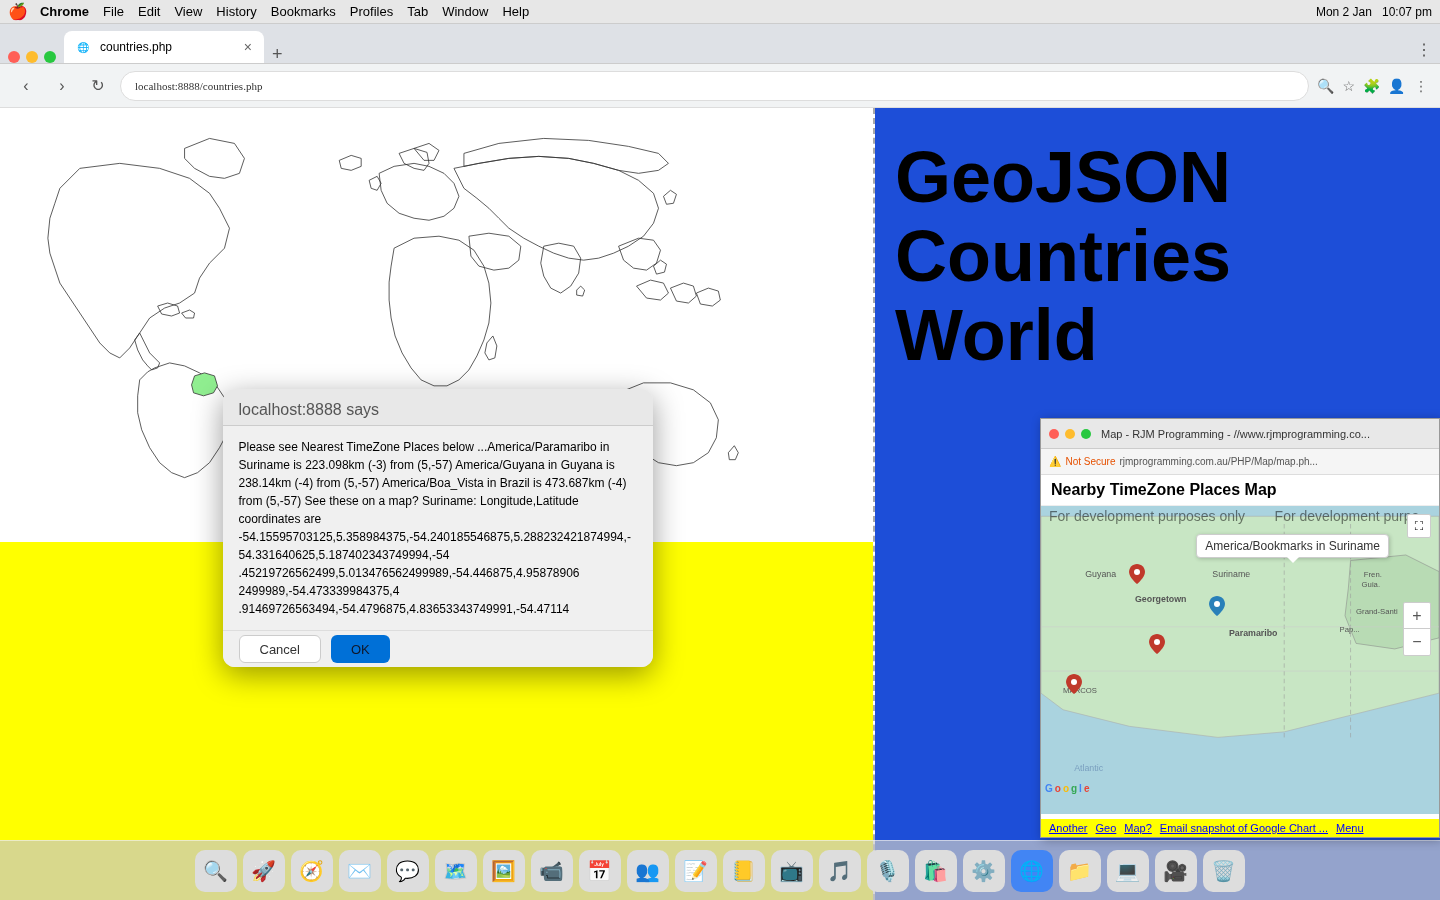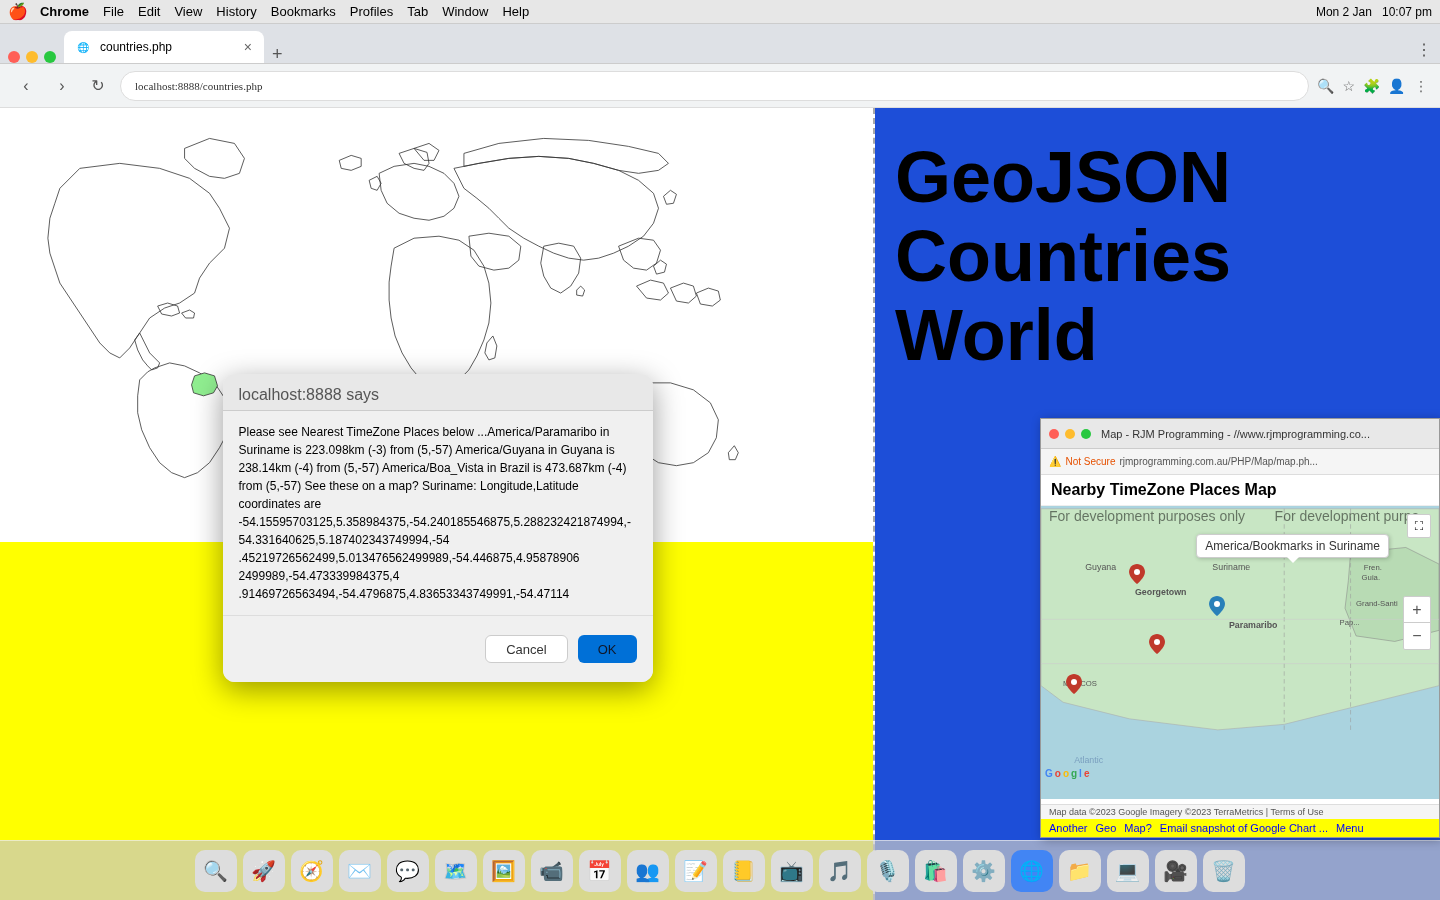--- a/index.html
+++ b/index.html
@@ -153,21 +153,21 @@
     
     .floating-map-footer {
       background: #f5f5f5; border-top: 1px solid #ddd;
       padding: 2px 8px; font-size: 9px; color: #555; white-space: nowrap;
       overflow: hidden; text-overflow: ellipsis;
     }
     .floating-map-links {
       background: #ffff00; padding: 3px 8px; display: flex; gap: 8px;
       font-size: 11px;
     }
-    .floating-map-link { color: #00f; cursor: pointer; }
+    .floating-map-link { color: #00f; text-decoration: underline; cursor: pointer; }
 
     
     .alert-overlay {
       position: absolute; top: 0; left: 0; width: 875px; height: 440px;
       display: flex; align-items: center; justify-content: center;
       z-index: 20;
     }
     .alert-dialog {
       width: 430px; background: #f0f0f0; border-radius: 12px;
       box-shadow: 0 8px 30px rgba(0,0,0,0.4); overflow: hidden;
@@ -175,21 +175,21 @@
     }
     .alert-header {
       background: #e8e8e8; padding: 12px 16px 6px; border-bottom: 1px solid #ccc;
     }
     .alert-origin { font-size: 16px; color: #555; }
     .alert-body {
       padding: 12px 16px; max-height: 220px; overflow-y: auto;
       font-size: 12px; color: #000; line-height: 1.5; word-break: break-word;
     }
     .alert-footer {
-      padding: 19px 16px; display: flex; justify-content: flex-end; gap: 10px;
+      padding: 4px 16px; display: flex; gap: 10px;
       border-top: 1px solid #ddd; background: #f0f0f0;
     }
     .alert-btn {
       height: 28px; padding: 0 20px; border-radius: 6px; font-size: 13px;
       border: none; cursor: pointer; font-weight: 500;
     }
     .alert-btn-cancel { background: #fff; border: 1px solid #ccc; color: #333; }
     .alert-btn-ok { background: #0070d7; color: #0f172a; }
 
     
@@ -445,21 +445,20 @@
               <span class="g">G</span>
               <span class="o1">o</span>
               <span class="o2">o</span>
               <span class="g2">g</span>
               <span class="l">l</span>
               <span class="e">e</span>
             </div>
           </div>
         </div>
 
-        <div class="floating-map-footer">Map data ©2023 Google Imagery ©2023 TerraMetrics | Terms of Use</div>
 
         <div class="floating-map-links">
           <span class="floating-map-link">Another</span>
           <span class="floating-map-link">Geo</span>
           <span class="floating-map-link">Map?</span>
           <span class="floating-map-link">Email snapshot of Google Chart ...</span>
           <span class="floating-map-link">Menu</span>
         </div>
       </div>
     </div>

